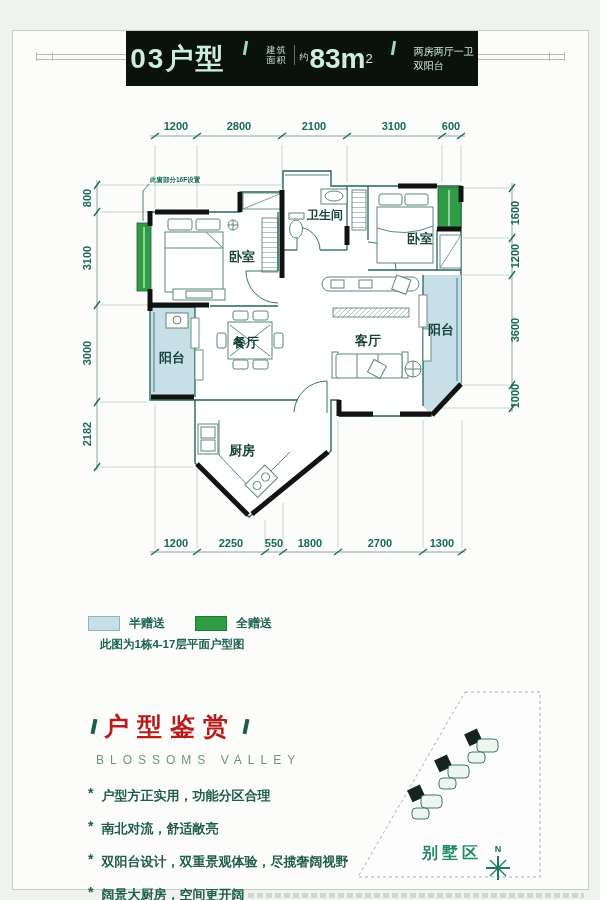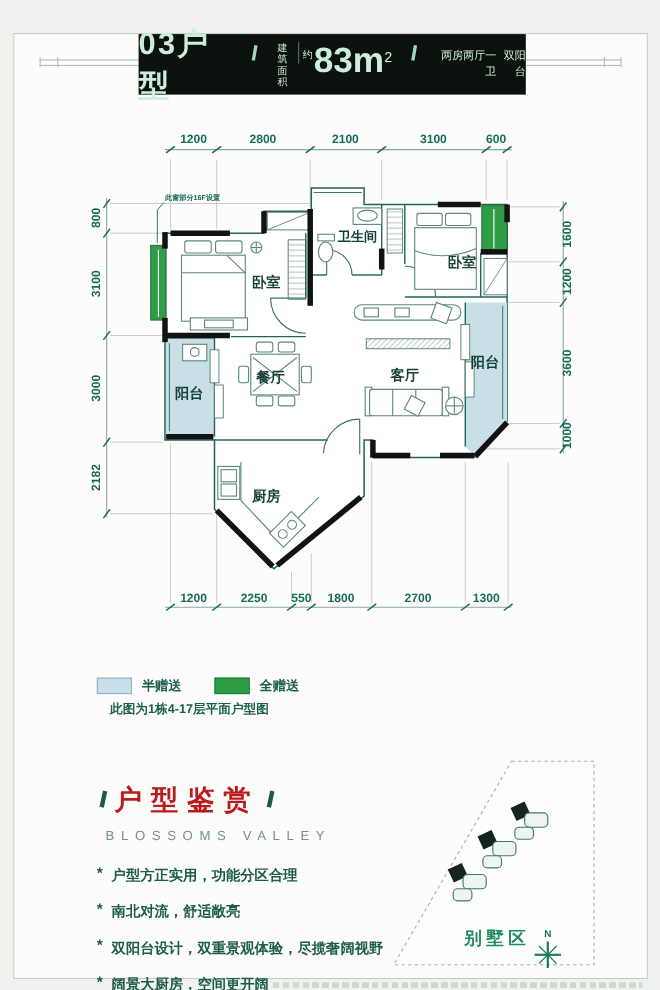--- a/index.html
+++ b/index.html
@@ -8,23 +8,23 @@
   .plan-svg{position:absolute;left:0;top:0;width:600px;height:900px;z-index:1;}
   
   .banner{position:absolute;left:126px;top:31px;width:352px;height:55px;background:#0b110d;z-index:2;
           display:flex;align-items:center;justify-content:center;color:#cdeedd;gap:10px;}
   .b-unit{font-size:28px;font-weight:bold;letter-spacing:2px;}
   .tickbar{display:inline-block;width:3px;height:14px;background:#9fd8c0;transform:rotate(10deg);margin:0 9px;align-self:flex-start;margin-top:10px;}
   .b-area{display:flex;align-items:flex-start;}
   .b-area-label{display:flex;flex-direction:column;font-size:9px;line-height:1.15;letter-spacing:1px;margin-right:4px;}
   .b-div{width:1px;height:20px;background:#57756a;margin:0 4px;}
   .b-approx{font-size:9px;align-self:flex-start;margin-top:6px;margin-right:1px;}
-  .b-value{font-size:32px;font-weight:bold;line-height:1;}
+  .b-value{font-size:28px;font-weight:bold;line-height:1;}
   .b-sup{font-size:13px;align-self:flex-start;margin-top:6px;}
-  .b-desc{display:flex;flex-direction:row;font-size:10px;line-height:1.35;text-align:right;}
+  .b-desc{display:flex;flex-direction:column;font-size:10px;line-height:1.35;text-align:left;}
   .deco{position:absolute;background:#b4bcb6;z-index:2;}
   
   .legend{position:absolute;left:88px;top:615px;display:flex;align-items:center;z-index:2;}
   .swatch{display:inline-block;width:30px;height:13px;margin-right:9px;}
   .swatch.half{background:#c8dfe7;border:1px solid #8fb4c2;}
   .swatch.full{background:#2f9d45;border:1px solid #1f7a33;}
   .lg-label{font-size:12px;font-weight:bold;color:#1c6150;margin-right:30px;}
   .legend-note{position:absolute;left:88px;top:637px;font-size:11.5px;font-weight:bold;color:#1c6150;z-index:2;padding-left:12px;}
   
   .apprec{position:absolute;left:84px;top:710px;width:290px;z-index:2;}

